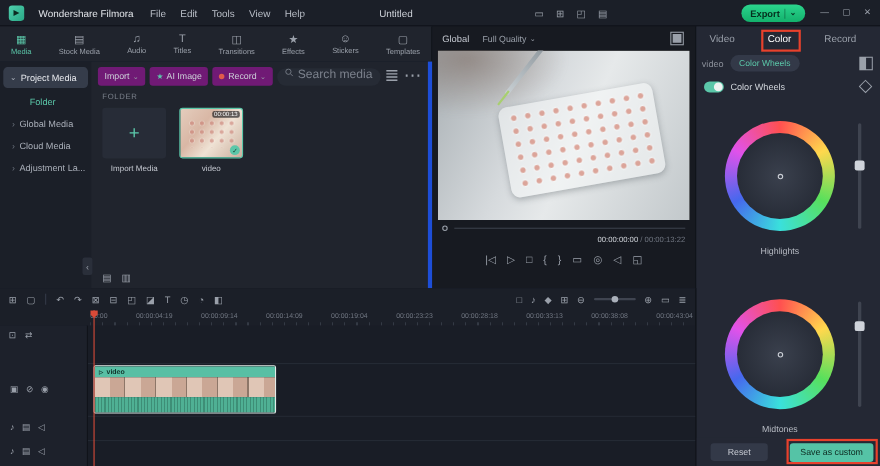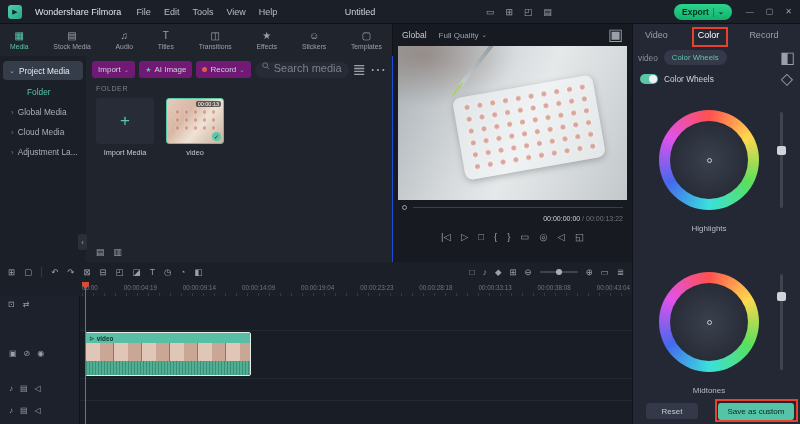--- a/index.html
+++ b/index.html
@@ -23,21 +23,21 @@
 .mb-win{position:absolute;right:8px;top:0;height:24px;display:flex;align-items:center;gap:12px;font-size:8px;color:#aab0ba;}
 
 
 .media-tabs{left:0;top:24px;width:393px;height:32px;background:#20242d;border-right:1px solid #10131a;display:flex;align-items:center;justify-content:space-between;padding:0 10px;}
 .mtab{display:flex;flex-direction:column;align-items:center;gap:2px;}
 .mtab .mtab-ic{font-size:10px;color:#9aa0aa;}
 .mtab .mtab-lb{font-size:6.8px;color:#9aa0aa;white-space:nowrap;}
 .mtab.active .mtab-ic,.mtab.active .mtab-lb{color:#5bc7a9;}
 
 
-.media-body{left:0;top:56px;width:393px;height:206px;background:#20242d;border-right:1px solid #1d4ed8;display:flex;}
+.media-body{left:0;top:56px;width:393px;height:206px;background:#20242d;border-right:4px solid #1d4ed8;display:flex;}
 .sidebar{width:94px;background:#1b1f28;padding:5px 3px;}
 .sb-pill{height:19px;background:#353c4a;border-radius:4px;display:flex;align-items:center;gap:4px;padding:0 6px;font-size:8.3px;color:#e8eaef;}
 .sb-pill .chv{font-size:7px;color:#aab0ba;}
 .sb-folder{padding:7px 0 5px 24px;font-size:8.3px;color:#5bc7a9;}
 .sb-item{display:flex;align-items:center;gap:4px;padding:5px 0 5px 8px;font-size:8.3px;color:#a9aeb8;}
 .sb-chev{font-size:8px;color:#6b717c;}
 .content{flex:1;position:relative;}
 .ct-toolbar{display:flex;align-items:center;gap:4px;padding:5px 6px 3px 6px;}
 .btn-sm{display:flex;align-items:center;gap:3px;background:#701a75;border-radius:3px;height:17px;padding:0 6px;font-size:8px;color:#ccd0d8;white-space:nowrap;}
 .btn-sm .chv{font-size:6.5px;color:#9aa0aa;}

